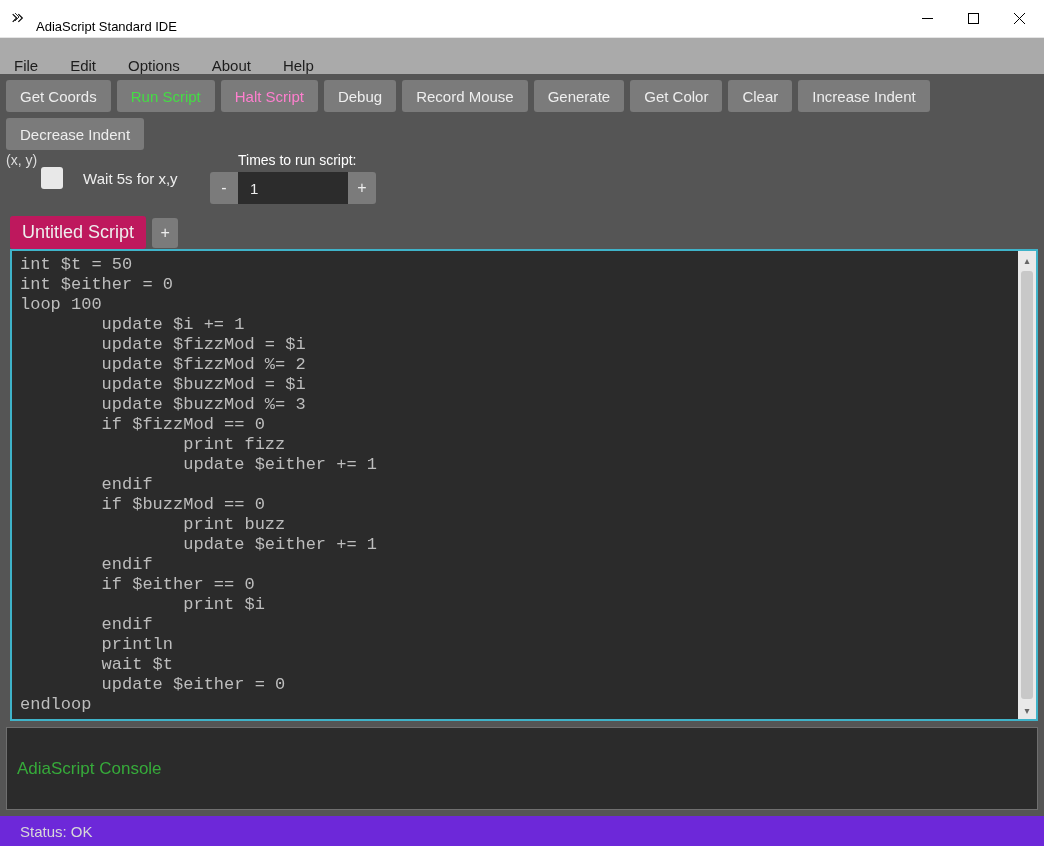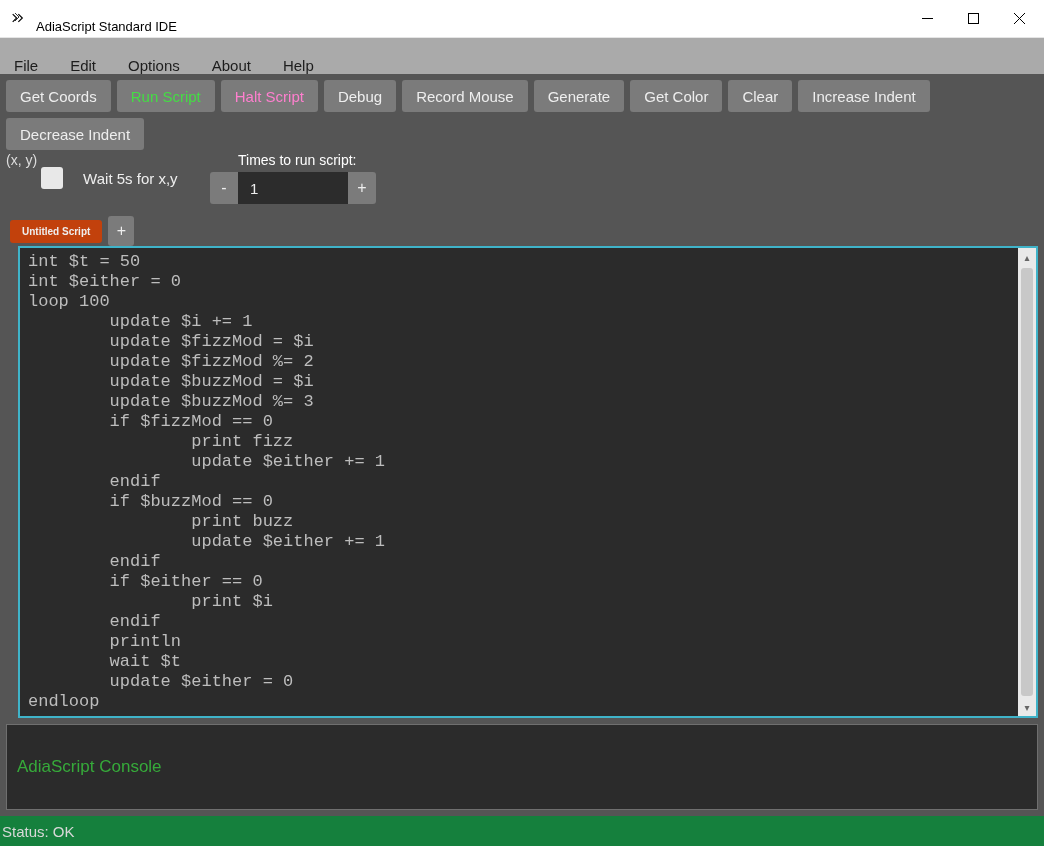--- a/index.html
+++ b/index.html
@@ -149,44 +149,43 @@
     }
     
     .tabs-row {
       background: #555555;
       display: flex;
       gap: 6px;
       padding: 6px 6px 0 10px;
       align-items: center;
     }
     .tab {
-      background: #c2410c;
+      background: #be185d;
       color: #eee;
       padding: 6px 12px;
       border-radius: 3px;
-      font-size: 10px;
-      cursor: pointer;
-      font-weight: bold;
+      font-size: 18px;
+      cursor: pointer;
     }
     .tab-add {
       background: #7b7b7b;
       color: #eee;
       width: 26px;
       height: 30px;
       display: flex;
       align-items: center;
       justify-content: center;
       border-radius: 3px;
       font-size: 16px;
       cursor: pointer;
     }
     
     .editor-wrap {
       background: #555555;
-      padding: 0 6px 0 18px;
+      padding: 0 6px 0 10px;
       display: flex;
       flex-direction: column;
     }
     .editor-border {
       border: 2px solid #3fb3c9;
       background: #2b2b2b;
       position: relative;
       height: 472px;
       display: flex;
     }
@@ -241,26 +240,26 @@
       color: #36aa3a;
       font-family: "Consolas", "Courier New", monospace;
       font-size: 17px;
       padding: 8px 10px;
       display: flex;
       align-items: center;
     }
     
     .statusbar {
       height: 30px;
-      background: #15803d;
+      background: #6d28d9;
       color: #d8d8d8;
       font-size: 15px;
       display: flex;
       align-items: center;
-      padding: 0 2px;
+      padding: 0 20px;
     }
   </style>
 </head>
 <body>
 
 <div class="titlebar">
   <div class="titlebar-icon">
     <svg viewBox="0 0 24 24" width="16" height="16">
         <path fill="none" stroke="#000" stroke-width="2" d="M3 3l7 7-7 7M13 3l7 7-7 7" transform="translate(0 2) scale(0.85)"></path>
         <path fill="none" stroke="#000" stroke-width="2" d="M6 2l10 10L6 22" transform="scale(0.6) translate(4 3)"></path>

